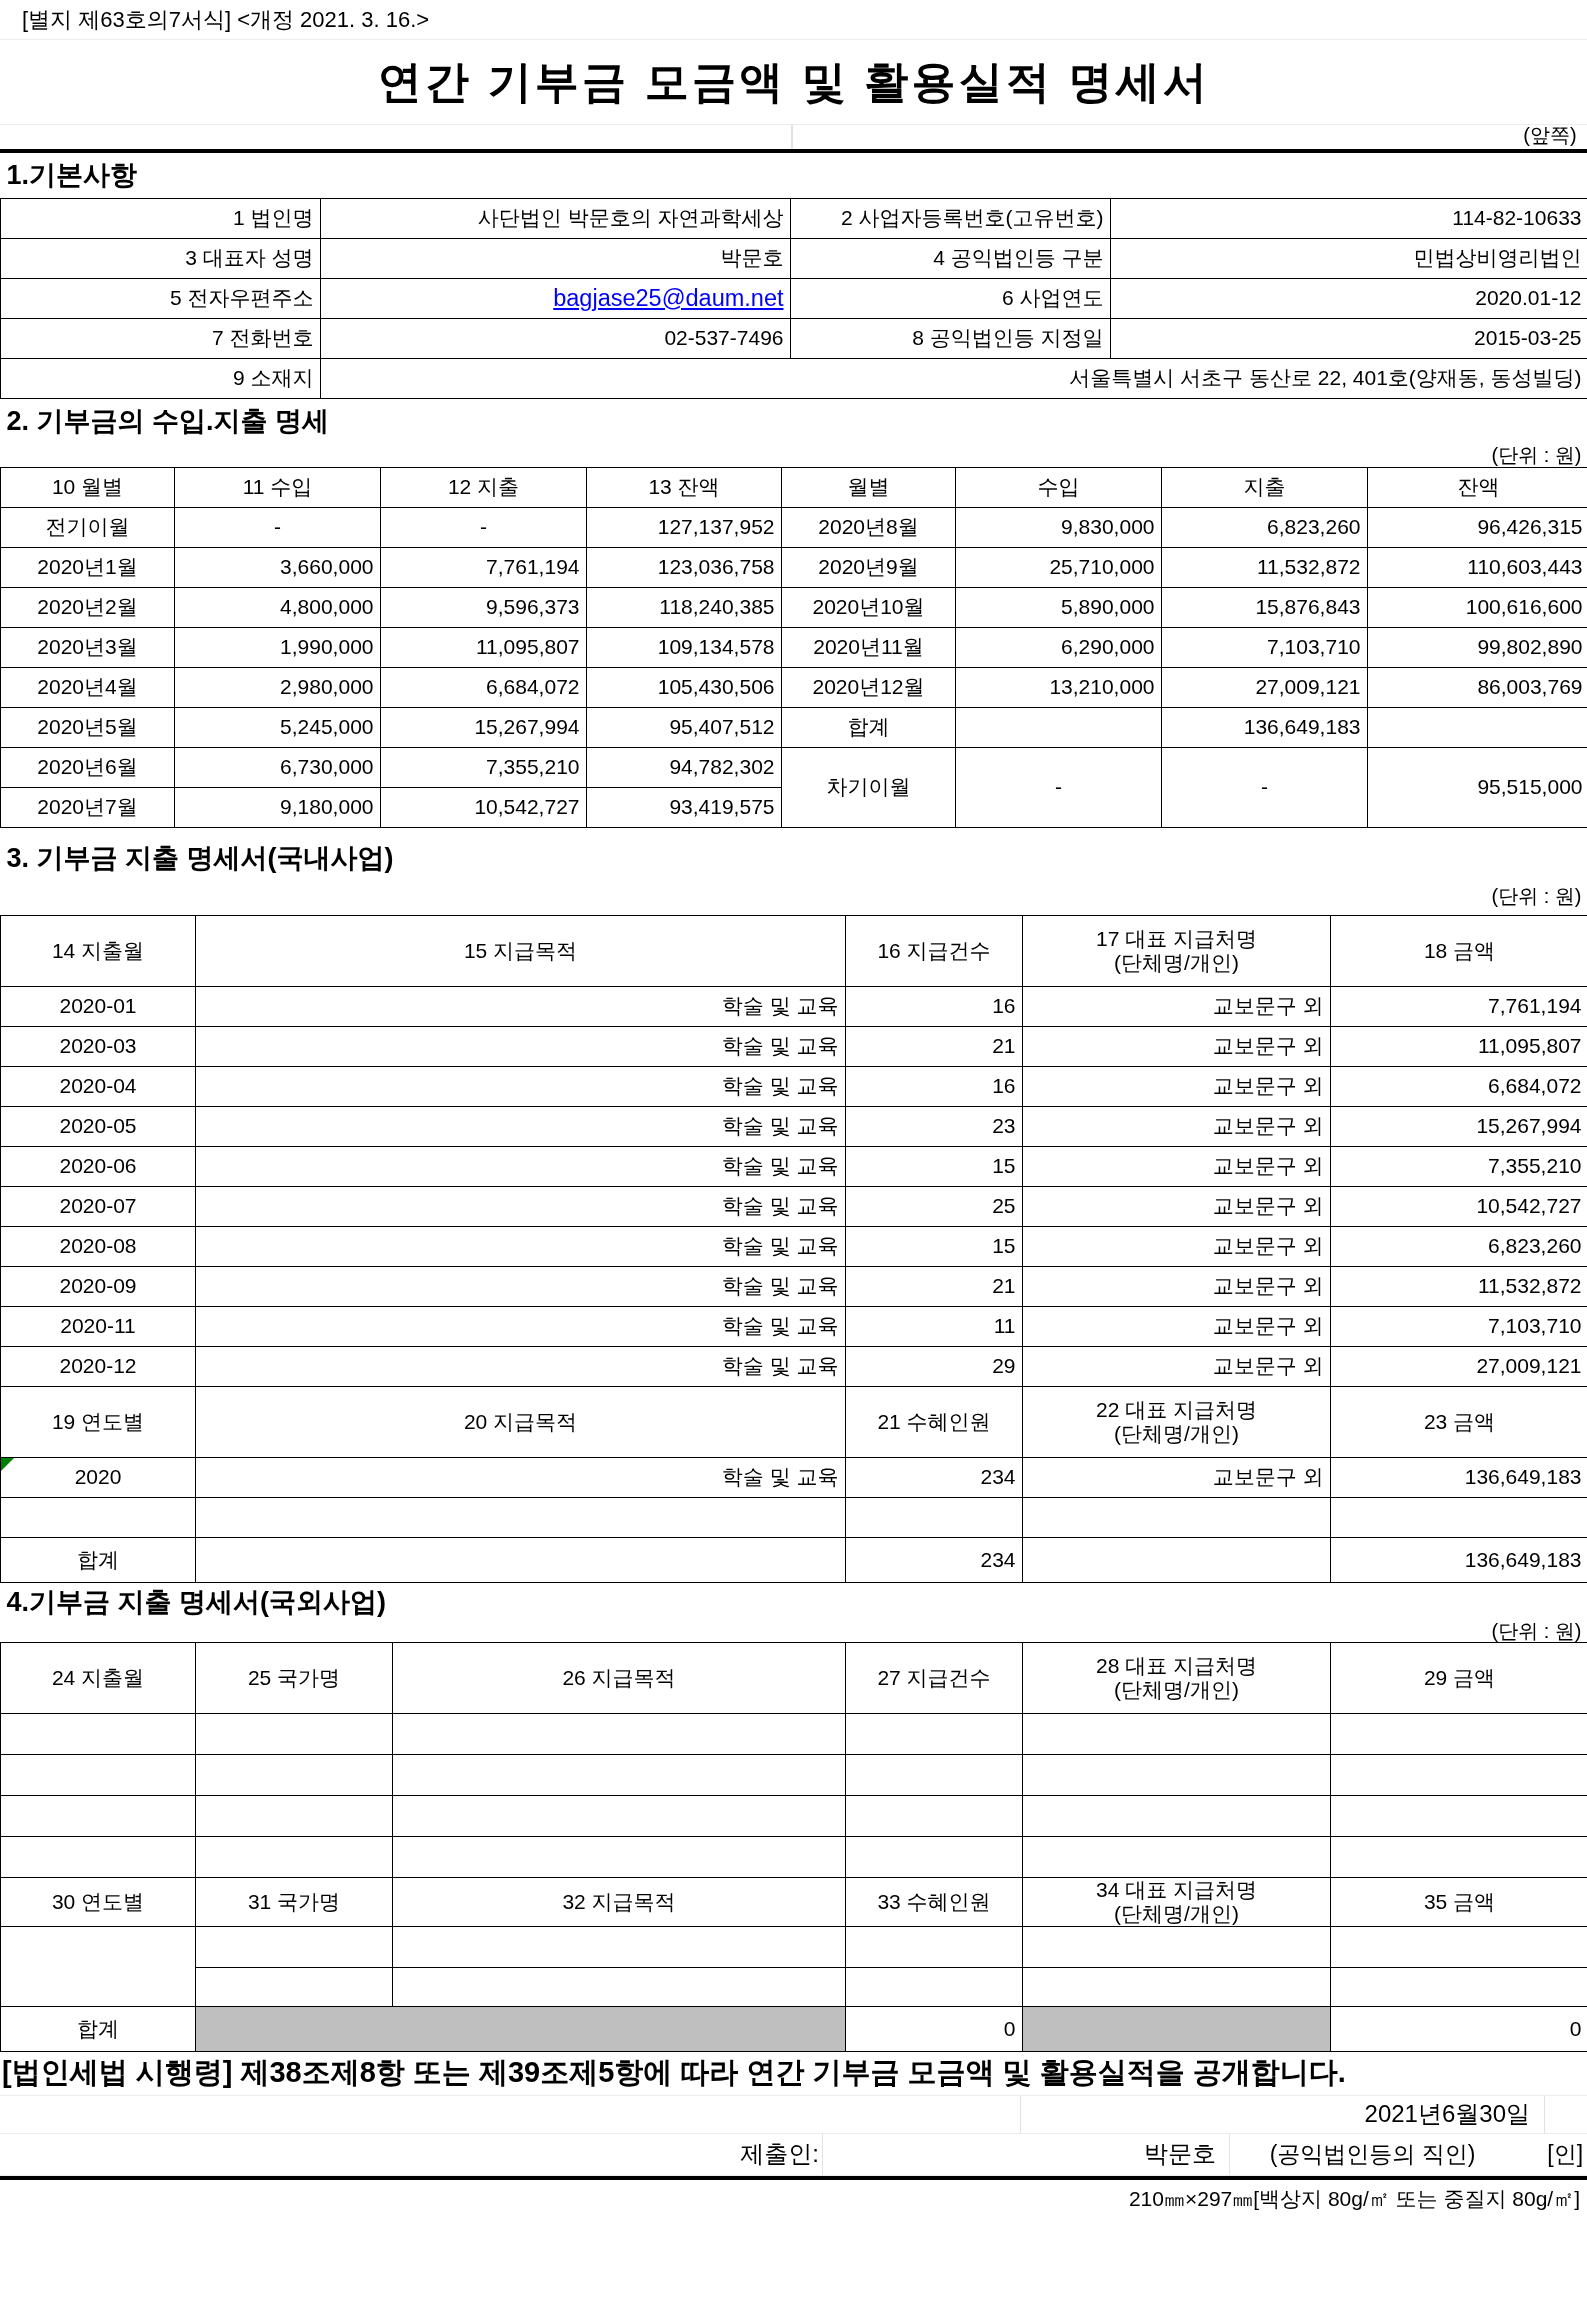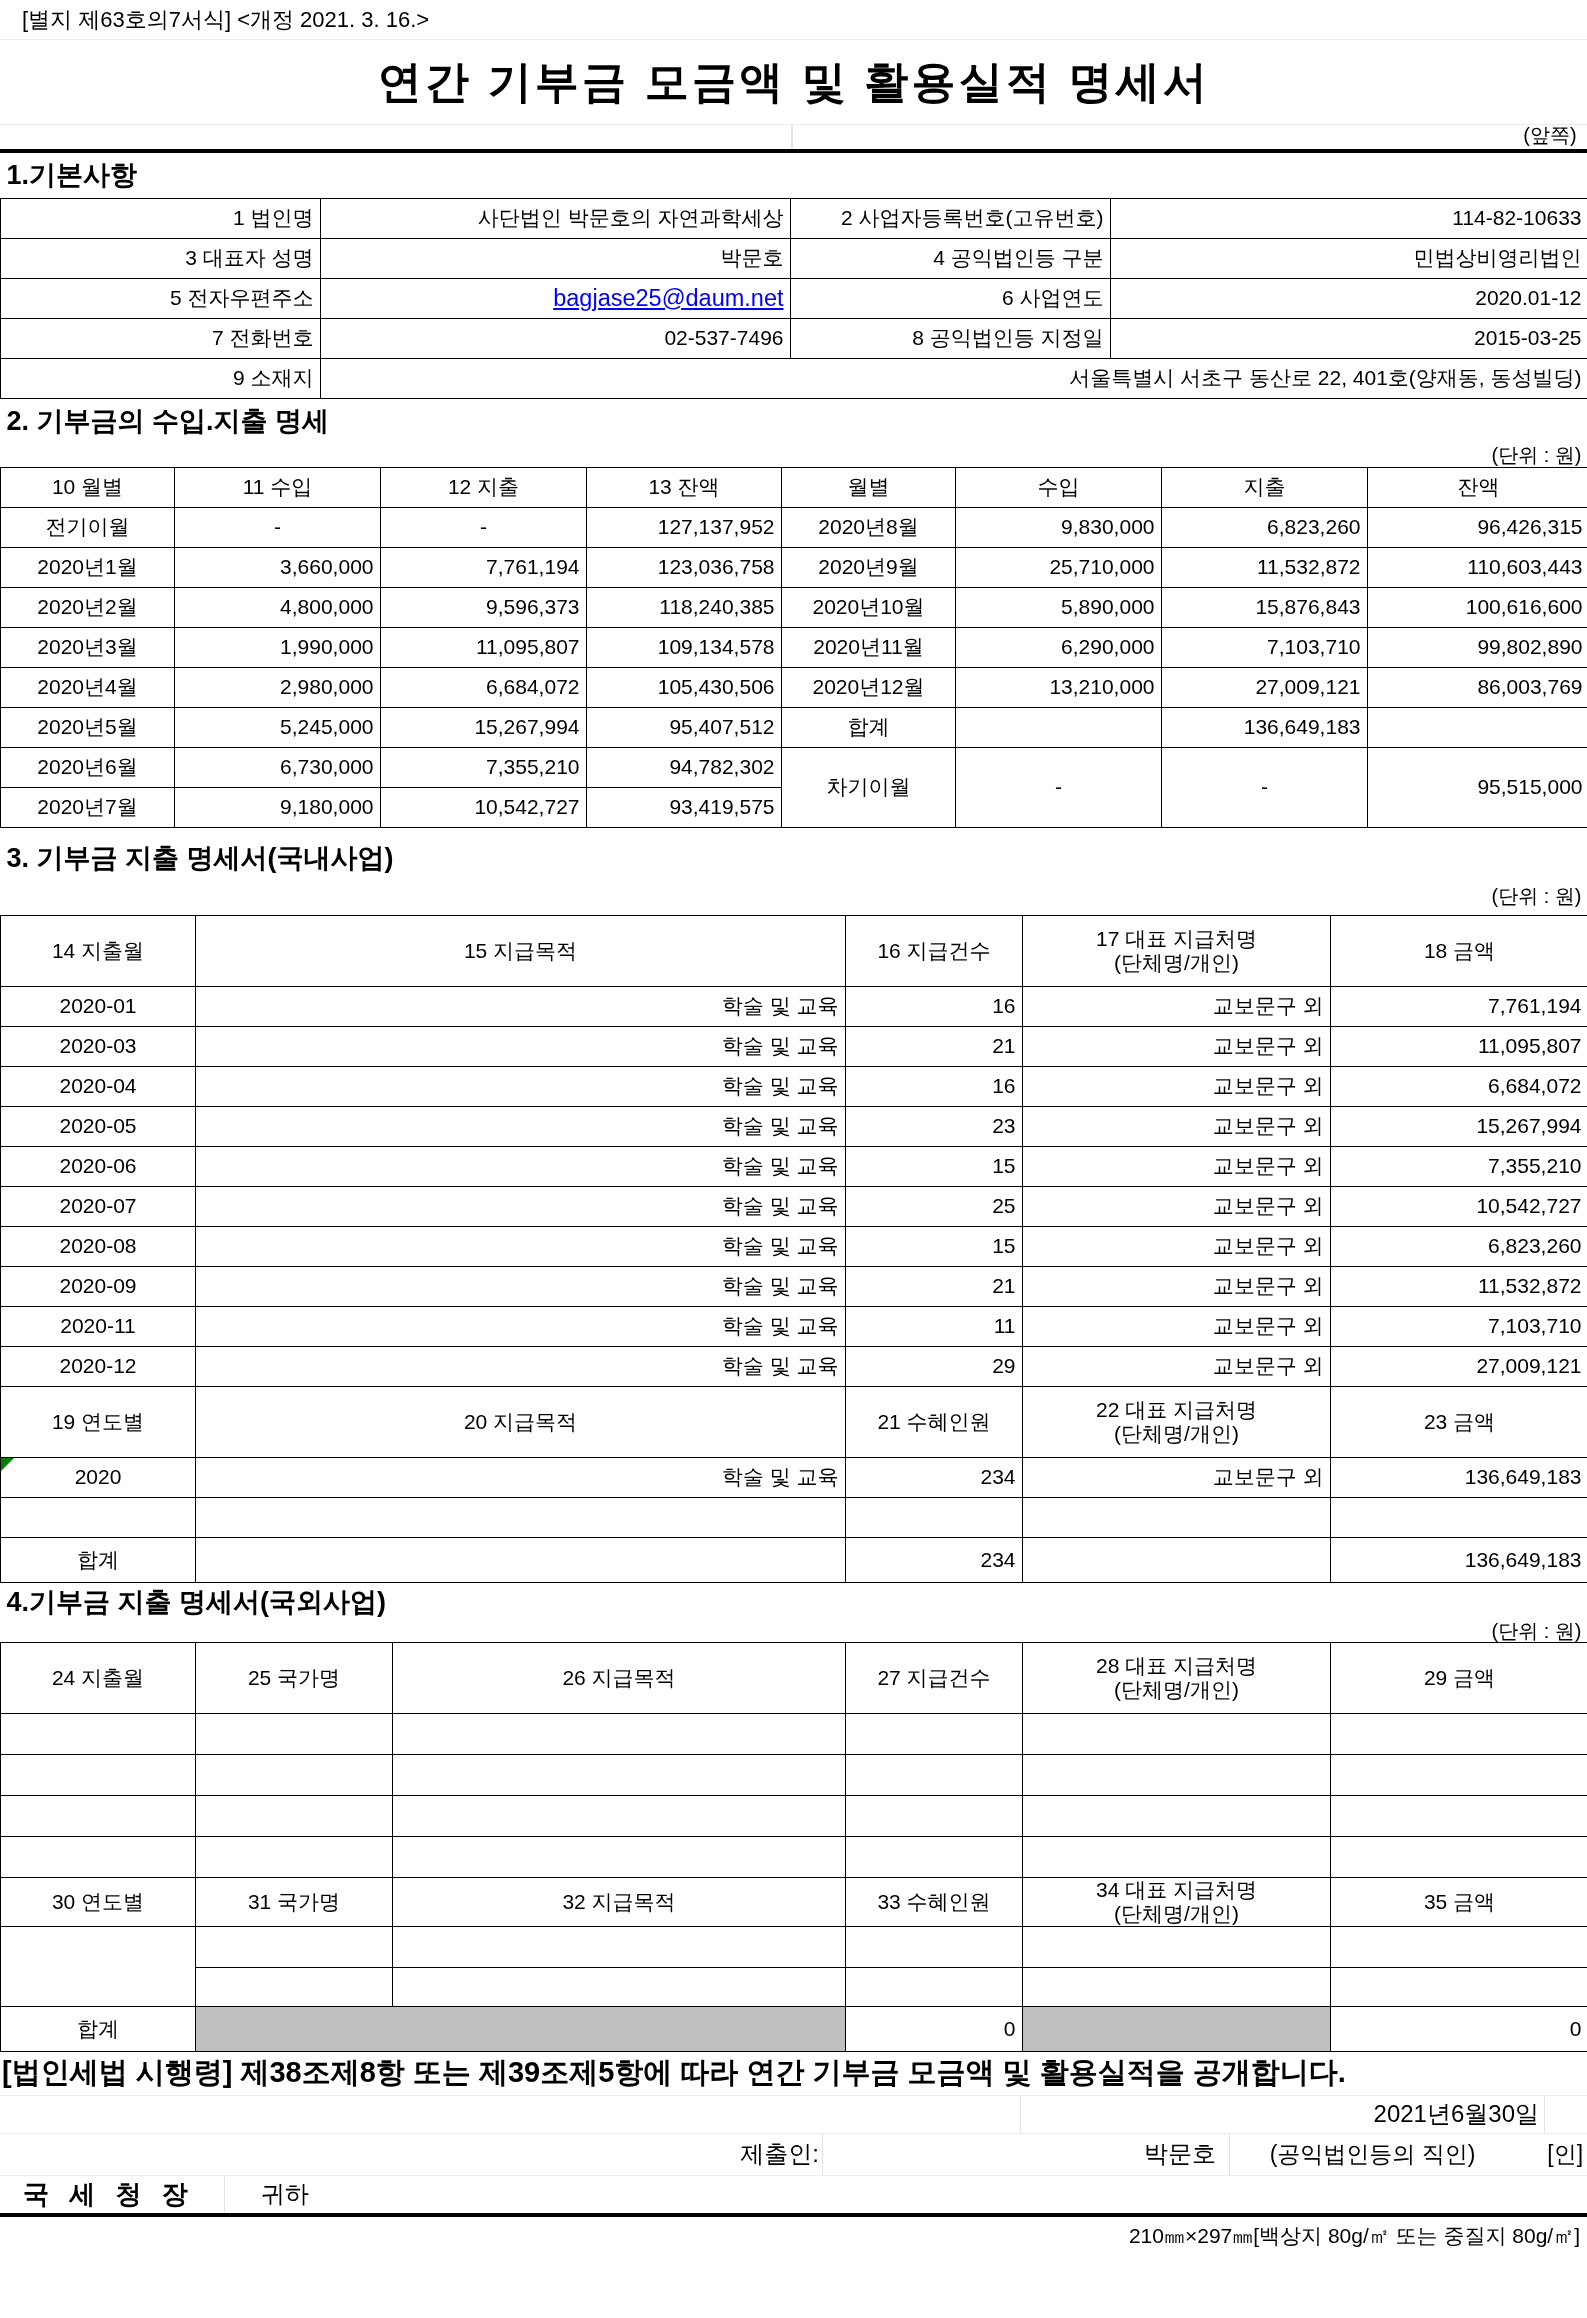--- a/index.html
+++ b/index.html
@@ -39,21 +39,21 @@
   .basic td { font-size:22px; }
   .basic td.val a { color:#0000ff; text-decoration:underline; font-size:23.5px; }
   .year-cell { position:relative; }
   .marker { position:absolute; left:0; top:0; width:0; height:0;
     border-top:13.8px solid #008000; border-right:13.8px solid transparent; }
   
   .decl-row { height:44px; display:flex; align-items:center; padding-left:2px; font-size:29px; border-bottom:1.6px solid #ececec;font-weight:bold; }
   .date-row { position:relative; height:38px; border-bottom:1.6px solid #ececec; }
   .date-cell { position:absolute; left:1020px; right:43px; top:0; bottom:0;
     border-left:1.6px solid #e2e2e2; border-right:1.6px solid #e2e2e2;
-    display:flex; align-items:center; justify-content:flex-end; padding-right:5px; font-size:24px; }
+    display:flex; align-items:center; justify-content:flex-end; padding-right:14px; font-size:24px; }
   .submit-row { height:42px; display:flex; align-items:center; font-size:24px; border-bottom:1.6px solid #ececec; }
   .submit-label-area { width:822px; text-align:right; padding-right:3.2px; }
   .submit-name-cell { width:408px; text-align:right; padding-right:13px;
     border-left:1.6px solid #e2e2e2; border-right:1.6px solid #e2e2e2; align-self:stretch;
     display:flex; align-items:center; justify-content:flex-end; }
   .seal-note-area { flex:1; text-align:center; font-size:23px; }
   .seal-mark-area { width:73px; text-align:right; padding-right:4.9px; font-size:23px; }
   .recipient-row { height:37px; display:flex; align-items:stretch; font-size:24px; }
   .recipient-name { width:225px; display:flex; align-items:center; padding-left:23px;
     font-weight:bold; font-size:26px; letter-spacing:6.5px; border-right:1.6px solid #e2e2e2; }
@@ -444,23 +444,19 @@
     <div class="date-cell">2021년6월30일</div>
   </div>
 
   <div class="submit-row">
     <div class="submit-label-area">제출인:</div>
     <div class="submit-name-cell">박문호</div>
     <div class="seal-note-area">(공익법인등의 직인)</div>
     <div class="seal-mark-area">[인]</div>
   </div>
 
-  <div class="recipient-row">
-    <div class="recipient-name">국 세 청 장</div>
-    <div class="recipient-suffix">귀하</div>
-  </div>
 
   <div class="black-divider"></div>
 
   <div class="paper-row">210㎜×297㎜[백상지 80g/㎡ 또는 중질지 80g/㎡]</div>
 
 </div>
 
 
 </body></html>

